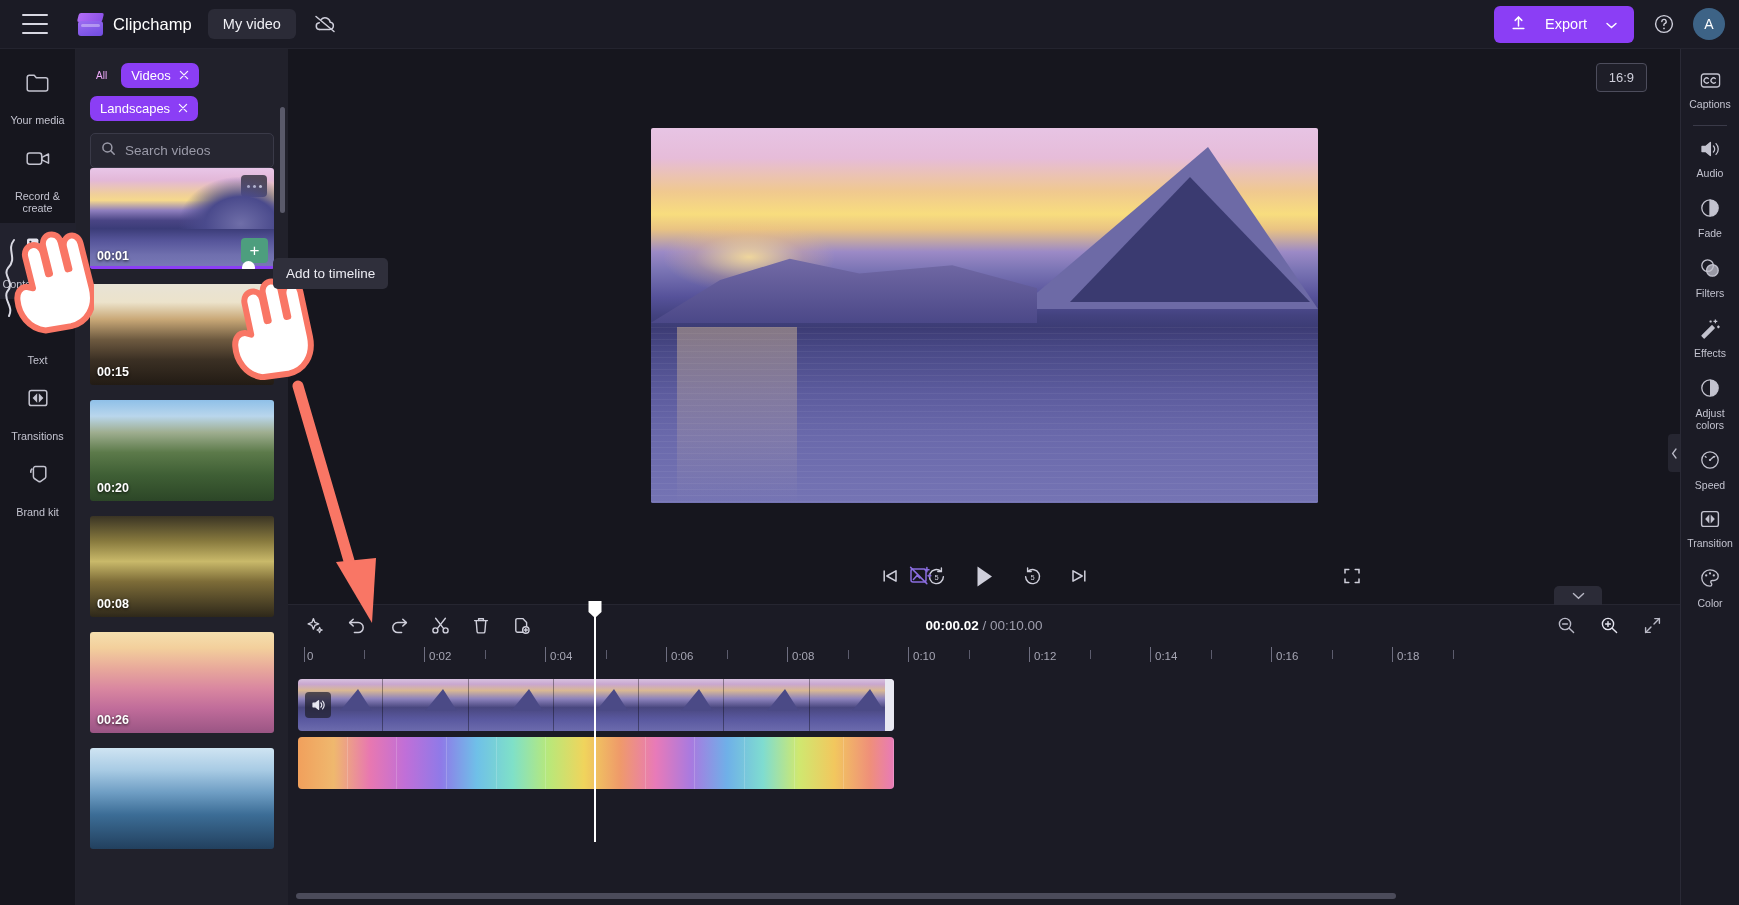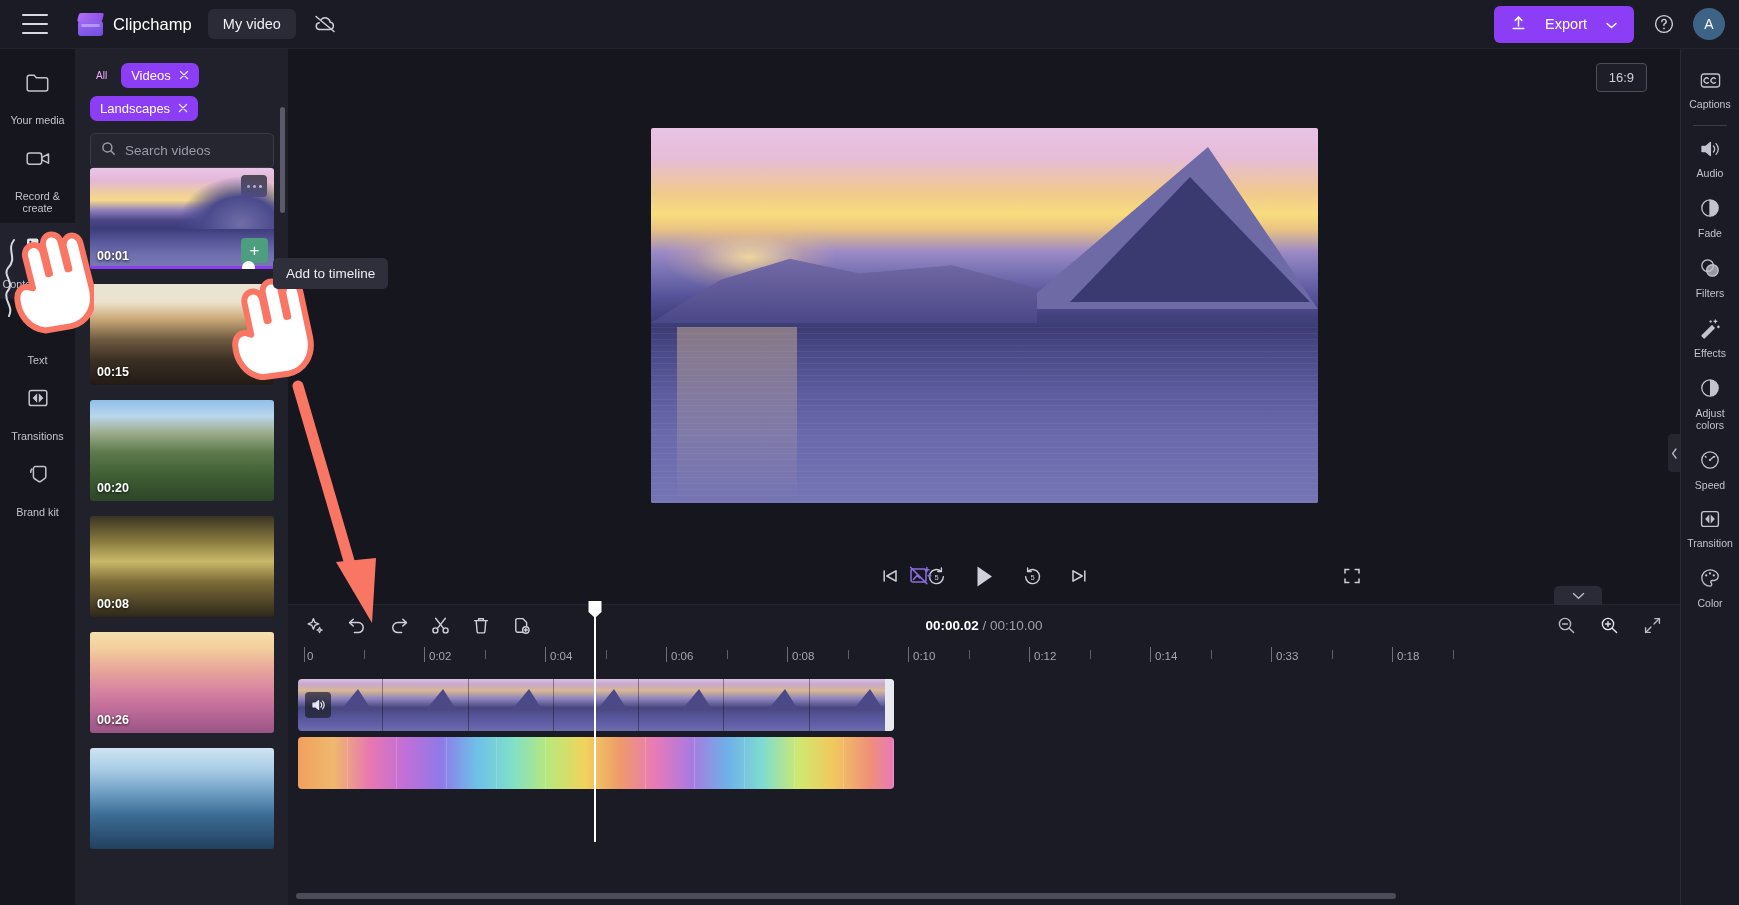--- a/index.html
+++ b/index.html
@@ -636,21 +636,21 @@
           <div class="tick major" style="left:612px"></div>
           <div class="lbl" style="left:617px">0:10</div>
           <div class="tick" style="left:673px"></div>
           <div class="tick major" style="left:733px"></div>
           <div class="lbl" style="left:738px">0:12</div>
           <div class="tick" style="left:794px"></div>
           <div class="tick major" style="left:854px"></div>
           <div class="lbl" style="left:859px">0:14</div>
           <div class="tick" style="left:915px"></div>
           <div class="tick major" style="left:975px"></div>
-          <div class="lbl" style="left:980px">0:33</div>
+          <div class="lbl" style="left:980px">0:16</div>
           <div class="tick" style="left:1036px"></div>
           <div class="tick major" style="left:1096px"></div>
           <div class="lbl" style="left:1101px">0:18</div>
           <div class="tick" style="left:1157px"></div>
         </div>
 
         <div class="tracks">
 
           <div class="track">
             <div class="clip clip-video" style="left:2px; width:596px;">

